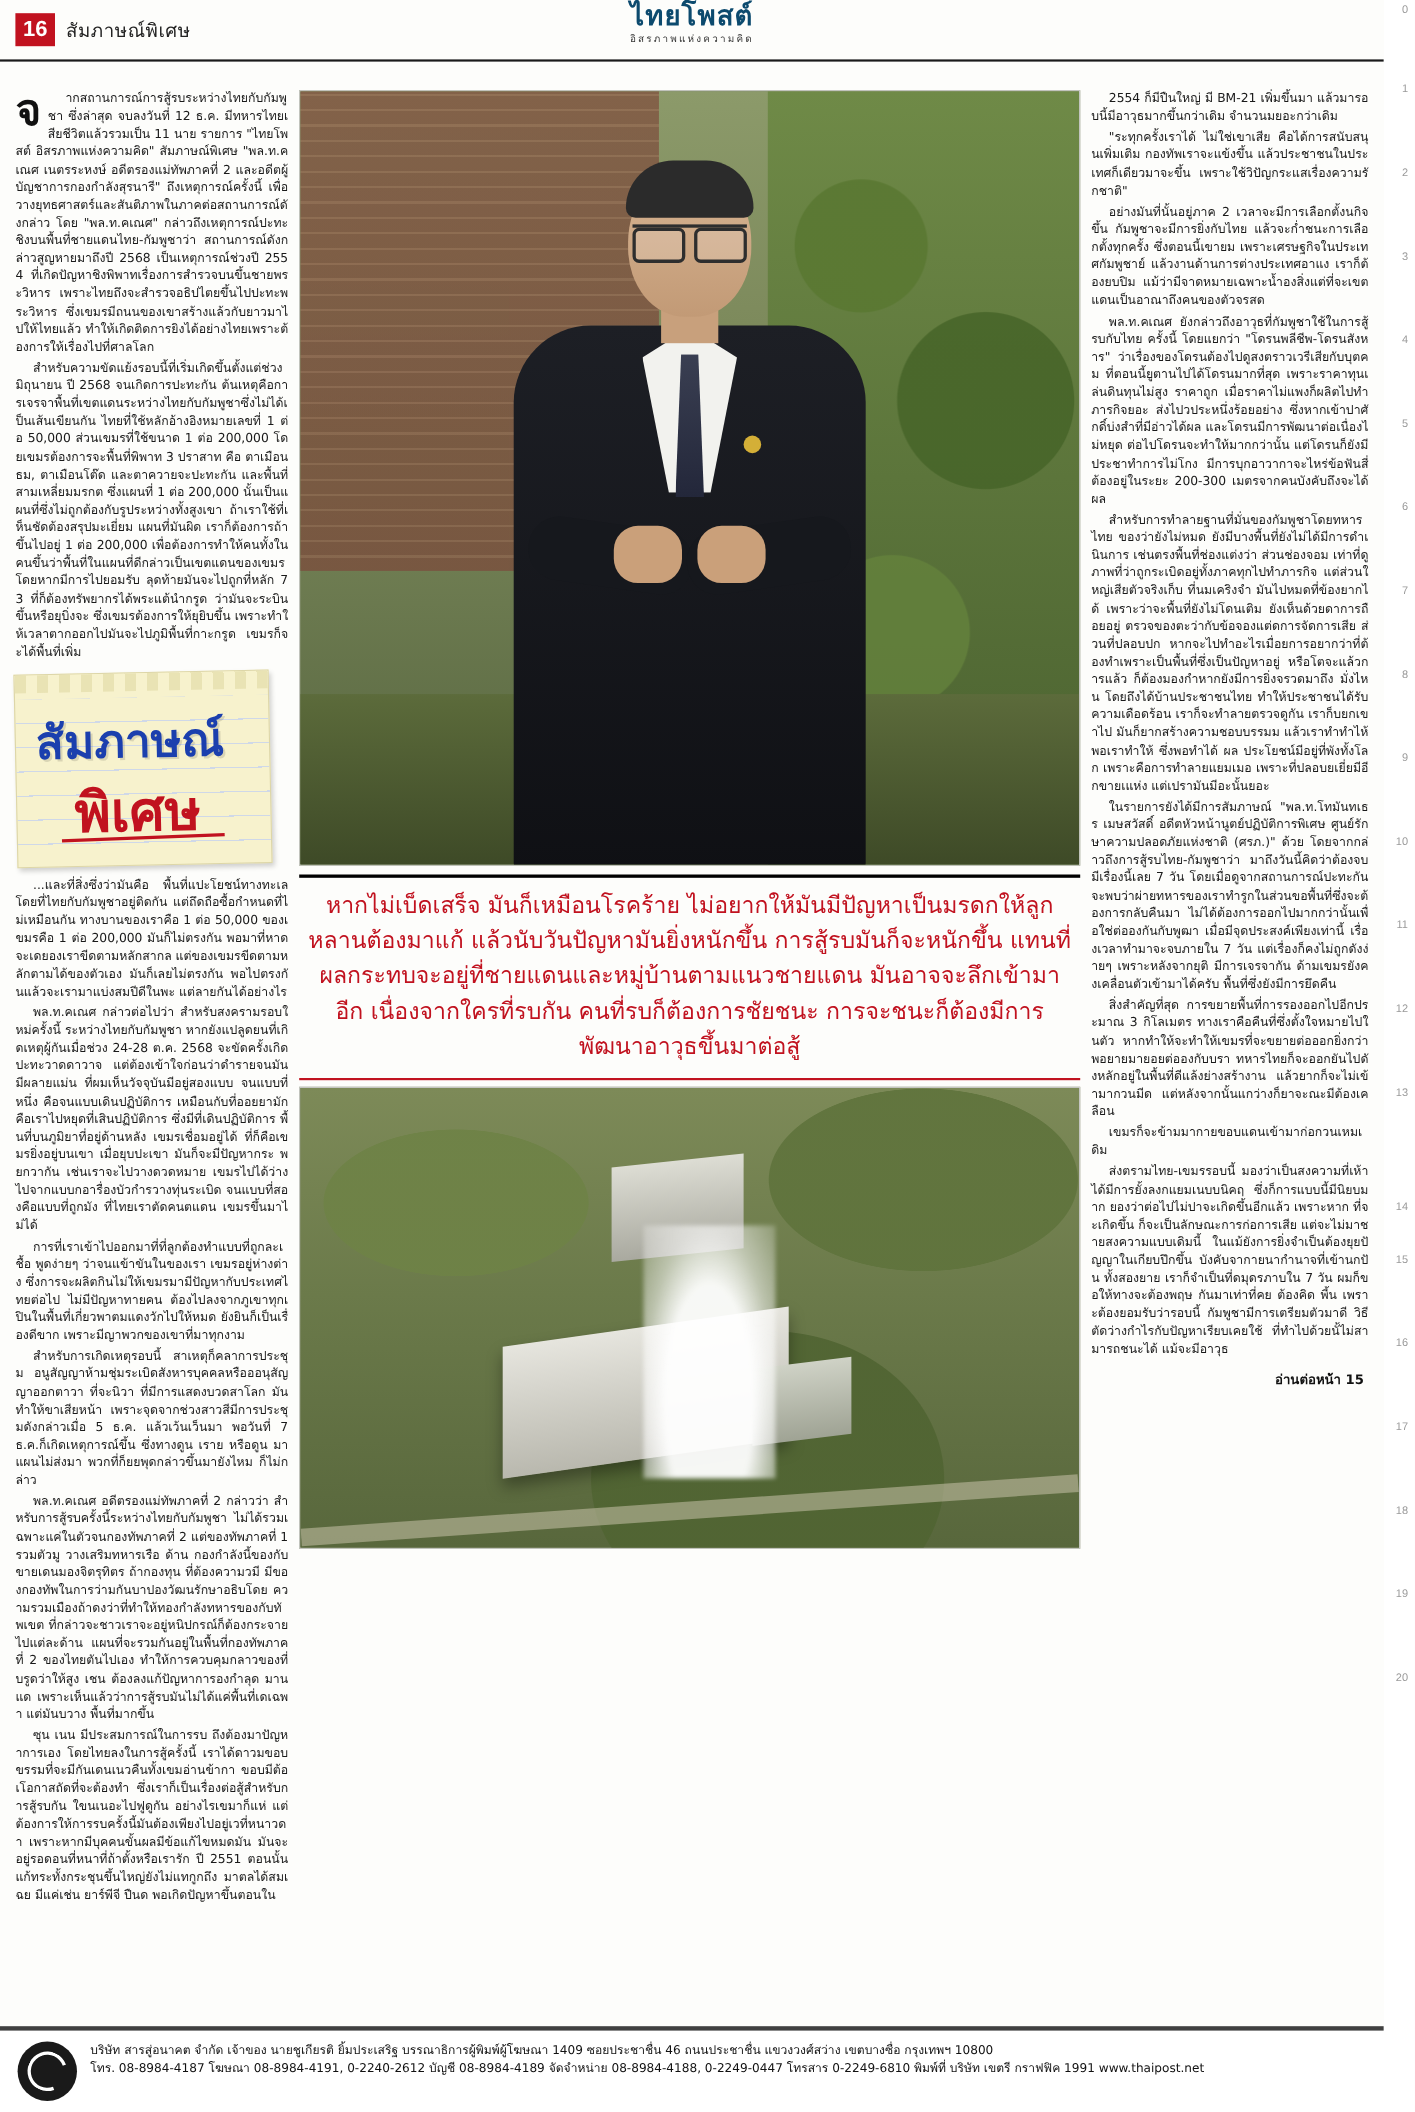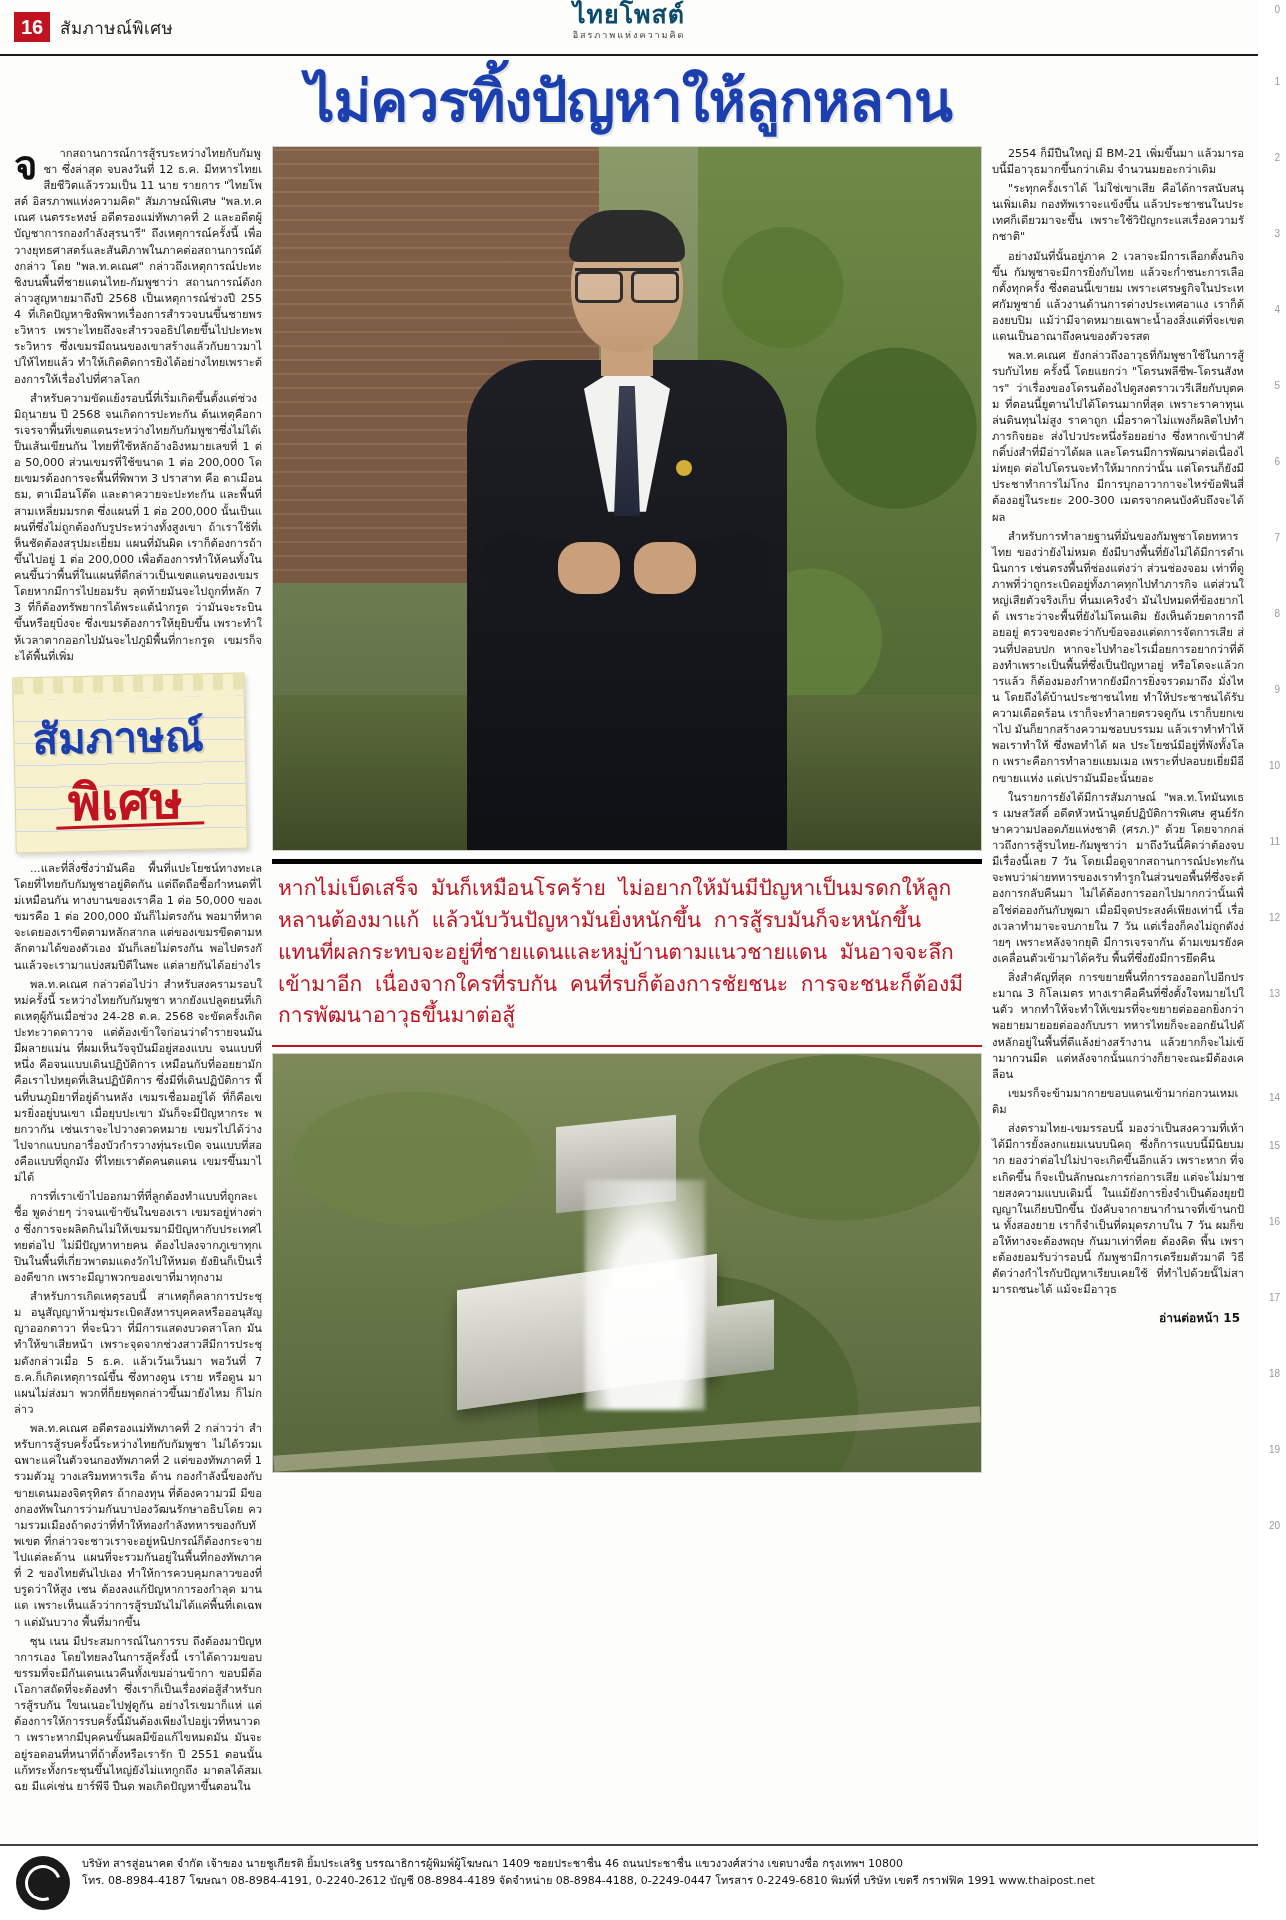--- a/index.html
+++ b/index.html
@@ -254,25 +254,24 @@
   .man .handR { right: 96px; }
   .man .badge {
     position: absolute; top: 250px; left: 214px;
     width: 16px; height: 16px; border-radius: 50%;
     background: #d4af37;
   }
 
   
   .pullquote {
     margin: 8px 0 6px 0;
-    border-top: 5px solid #000000;
+    border-top: 3px solid #000000;
     border-bottom: 2px solid #c1121f;
     padding: 10px 6px 12px 6px;
-    text-align: left;
-    font-family: Liberation Mono, monospace;
+    text-align: center;
   }
   .pullquote .pq {
     color: #c1121f;
     font-size: 21px;
     line-height: 1.52;
     font-weight: 500;
   }
 
   
   .photo-lower {
@@ -329,21 +328,21 @@
     font-weight: bold;
     color: #111;
     padding: 6px 4px 0 0;
   }
 
   
   .footer {
     position: absolute;
     left: 0; bottom: 0;
     width: 1258px;
-    border-top: 2px solid #404040;
+    border-top: 4px solid #404040;
     padding: 10px 16px 10px 16px;
     display: flex;
     align-items: flex-start;
     gap: 12px;
     background: #fff;
   }
   .footer-logo {
     width: 54px; height: 54px; flex: 0 0 54px;
     border-radius: 50%;
     background: #1a1a1a;
@@ -368,21 +367,20 @@
   <div class="masthead">
     <div class="pagenum-box">16</div>
     <div class="section-name">สัมภาษณ์พิเศษ</div>
     <div class="nameplate">
       <div class="np-main">ไทยโพสต์</div>
       <div class="np-sub">อิสรภาพแห่งความคิด</div>
     </div>
   </div>
 
   <div class="headline">
-    <div class="line line2">ไม่ควรทิ้งปัญหาให้ลูกหลาน</div>
   </div>
 
   <div class="body-grid">
 
     <div class="col">
       <div class="dropcap-wrap">
         <span class="dropcap">จ</span>
         <p class="tx">ากสถานการณ์การสู้รบระหว่างไทยกับกัมพูชา ซึ่งล่าสุด จบลงวันที่ 12 ธ.ค. มีทหารไทยเสียชีวิตแล้วรวมเป็น 11 นาย รายการ "ไทยโพสต์ อิสรภาพแห่งความคิด" สัมภาษณ์พิเศษ "พล.ท.คเณศ เนตรระหงษ์ อดีตรองแม่ทัพภาคที่ 2 และอดีตผู้บัญชาการกองกำลังสุรนารี" ถึงเหตุการณ์ครั้งนี้ เพื่อวางยุทธศาสตร์และสันติภาพในภาคต่อสถานการณ์ดังกล่าว โดย "พล.ท.คเณศ" กล่าวถึงเหตุการณ์ปะทะชิงบนพื้นที่ชายแดนไทย-กัมพูชาว่า สถานการณ์ดังกล่าวสูญหายมาถึงปี 2568 เป็นเหตุการณ์ช่วงปี 2554 ที่เกิดปัญหาชิงพิพาทเรื่องการสำรวจบนขึ้นชายพระวิหาร เพราะไทยถึงจะสำรวจอธิปไตยขึ้นไปปะทะพระวิหาร ซึ่งเขมรมีถนนของเขาสร้างแล้วกับยาวมาไปให้ไทยแล้ว ทำให้เกิดติดการยิงได้อย่างไทยเพราะต้องการให้เรื่องไปที่ศาลโลก</p>
       </div>
       <p class="tx">สำหรับความขัดแย้งรอบนี้ที่เริ่มเกิดขึ้นตั้งแต่ช่วงมิถุนายน ปี 2568 จนเกิดการปะทะกัน ต้นเหตุคือการเจรจาพื้นที่เขตแดนระหว่างไทยกับกัมพูชาซึ่งไม่ได้เป็นเส้นเขียนกัน ไทยที่ใช้หลักอ้างอิงหมายเลขที่ 1 ต่อ 50,000 ส่วนเขมรที่ใช้ขนาด 1 ต่อ 200,000 โดยเขมรต้องการจะพื้นที่พิพาท 3 ปราสาท คือ ตาเมือนธม, ตาเมือนโต๊ด และตาควายจะปะทะกัน และพื้นที่สามเหลี่ยมมรกต ซึ่งแผนที่ 1 ต่อ 200,000 นั้นเป็นแผนที่ซึ่งไม่ถูกต้องกับรูประหว่างทั้งสูงเขา ถ้าเราใช้ที่เห็นชัดต้องสรุปมะเยี่ยม แผนที่มันผิด เราก็ต้องการถ้าขึ้นไปอยู่ 1 ต่อ 200,000 เพื่อต้องการทำให้คนทั้งในคนขึ้นว่าพื้นที่ในแผนที่ดีกล่าวเป็นเขตแดนของเขมร โดยหากมีการไปยอมรับ ลุดท้ายมันจะไปถูกที่หลัก 73 ที่ก็ต้องทรัพยากรได้พระแต้นำกรูด ว่ามันจะระบินขึ้นหรือยุบิ่งจะ ซึ่งเขมรต้องการให้ยุยิบขึ้น เพราะทำให้เวลาตากออกไปมันจะไปภูมิพื้นที่กาะกรูด เขมรก็จะได้พื้นที่เพิ่ม</p>

